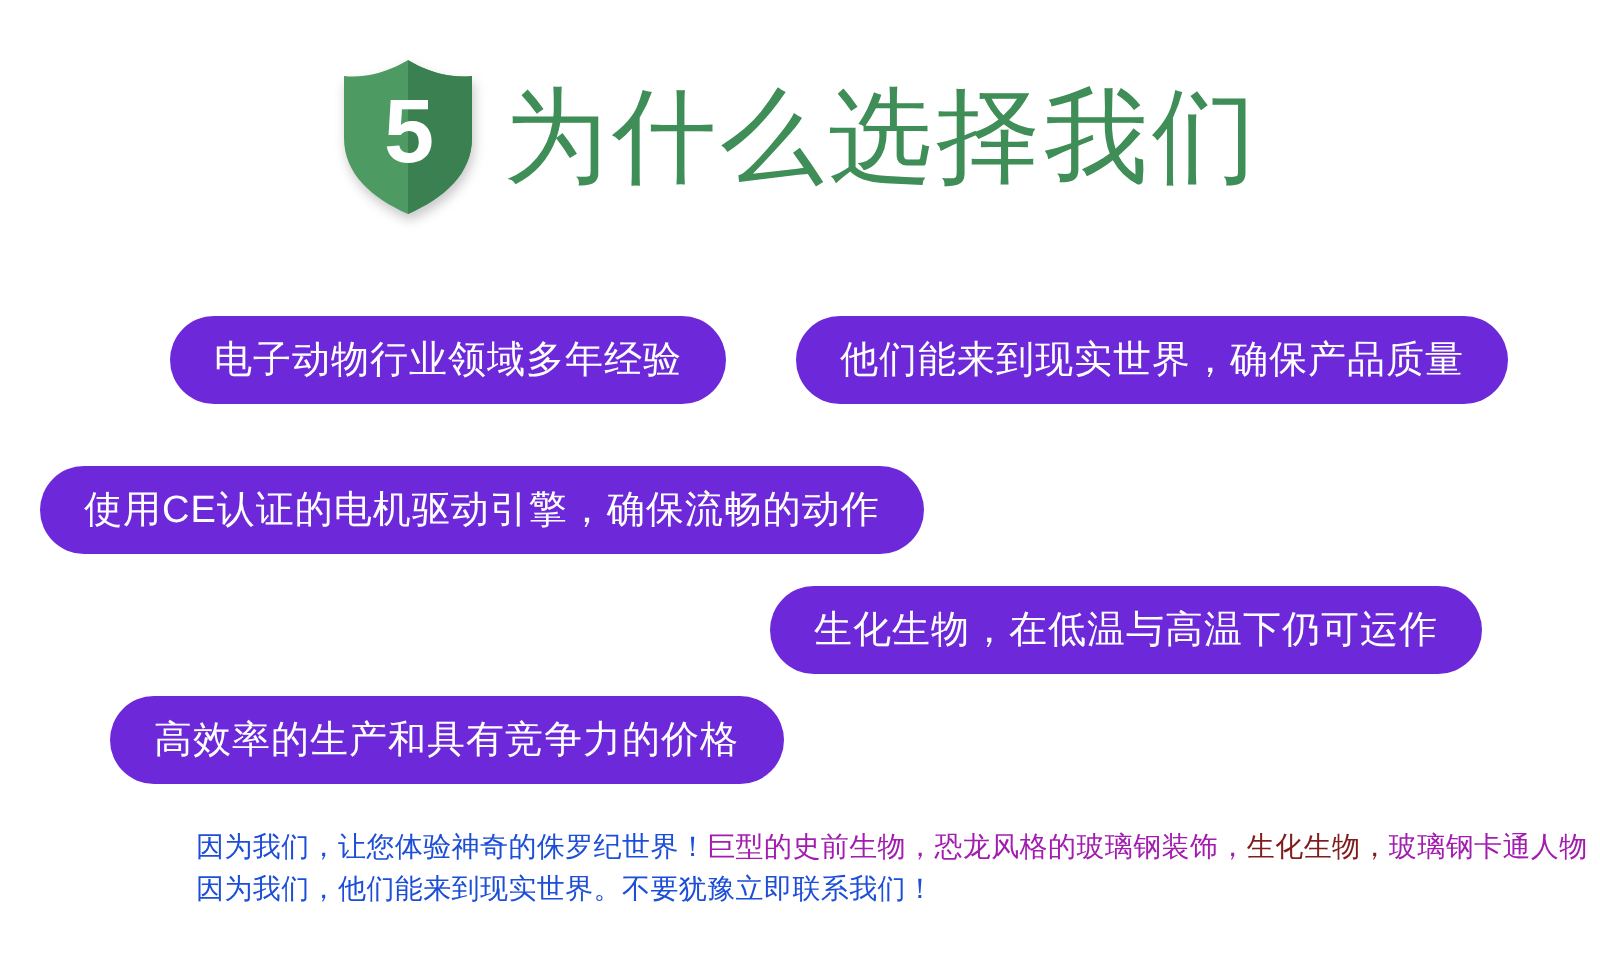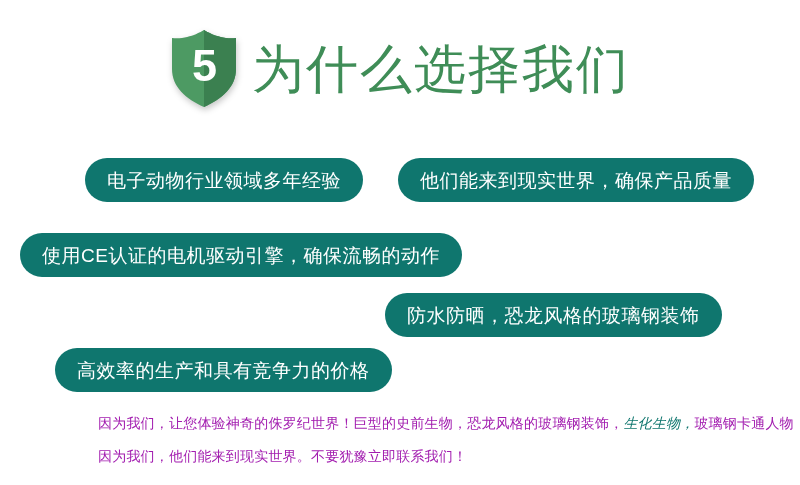--- a/index.html
+++ b/index.html
@@ -71,21 +71,21 @@
   
   .pill-area {
     position: absolute;
     left: 0;
     top: 148px;
     width: 800px;
     height: 250px;
   }
   .pill {
     position: absolute;
-    background: #0f766e;
+    background: #6d28d9;
     color: #ffffff;
     border-radius: 26px;
     font-size: 19px;
     line-height: 1;
     white-space: nowrap;
     display: flex;
     align-items: center;
     justify-content: center;
     height: 44px;
     padding: 0 22px;
@@ -106,22 +106,22 @@
     top: 413px;
     width: 660px;
     font-size: 14px;
     line-height: 21px;
     color: #8c8c8c;
     letter-spacing: 0.2px;
     font-family: "Liberation Sans", "DejaVu Sans", sans-serif;
   }
   .footer-line { white-space: nowrap; }
   .seg-red   { color: #a21caf; }
-  .seg-green { color: #0f766e; font-style: italic; }
-  .seg-gray  { color: #a21caf; margin-top: 12px; }
+  .seg-green { color: #7f1d1d; }
+  .seg-gray  { color: #1d4ed8; }
 </style>
 </head>
 <body>
 
 <div class="header">
 
   <div class="shield-wrap">
     <svg class="shield-svg" viewBox="0 0 68 80">
       <path d="M34 1 C34 1 49 11 66 9 L66 40 C66 58 52 70 34 78 C16 70 2 58 2 40 L2 9 C19 11 34 1 34 1 Z" fill="#4d9a63"></path>
       <path d="M34 1 C34 1 49 11 66 9 L66 40 C66 58 52 70 34 78 L34 1 Z" fill="#3b8050"></path>
@@ -129,21 +129,21 @@
     <div class="shield-num">5</div>
   </div>
 
   <div class="header-title">为什么选择我们</div>
 </div>
 
 <div class="pill-area">
   <div class="pill pill-1">电子动物行业领域多年经验</div>
   <div class="pill pill-2">他们能来到现实世界，确保产品质量</div>
   <div class="pill pill-3">使用CE认证的电机驱动引擎，确保流畅的动作</div>
-  <div class="pill pill-4">防水防晒，恐龙风格的玻璃钢装饰</div>
+  <div class="pill pill-4">生化生物，在低温与高温下仍可运作</div>
   <div class="pill pill-5">高效率的生产和具有竞争力的价格</div>
 </div>
 
 <div class="footer">
   <div class="footer-line">
     <span class="seg-gray">因为我们，让您体验神奇的侏罗纪世界！</span><span class="seg-red">巨型的史前生物，恐龙风格的玻璃钢装饰，</span><span class="seg-green">生化生物，</span><span class="seg-red">玻璃钢卡通人物</span>
   </div>
   <div class="footer-line seg-gray">因为我们，他们能来到现实世界。不要犹豫立即联系我们！</div>
 </div>
 

